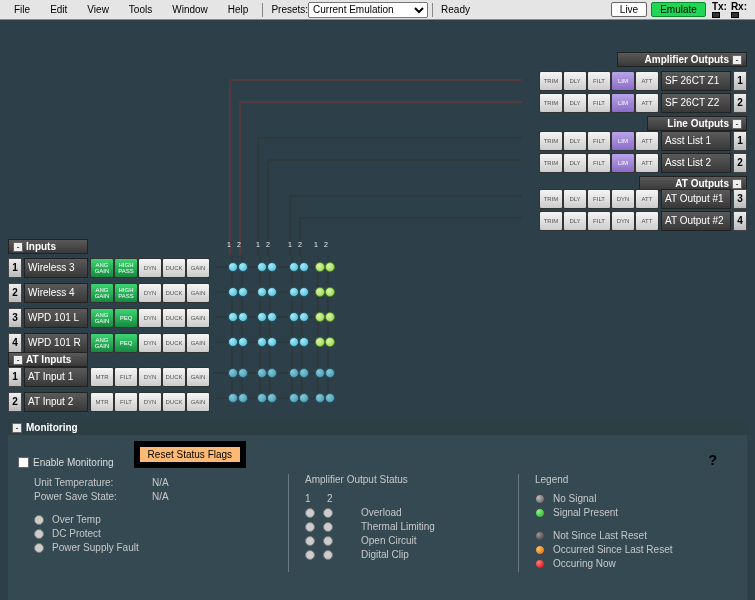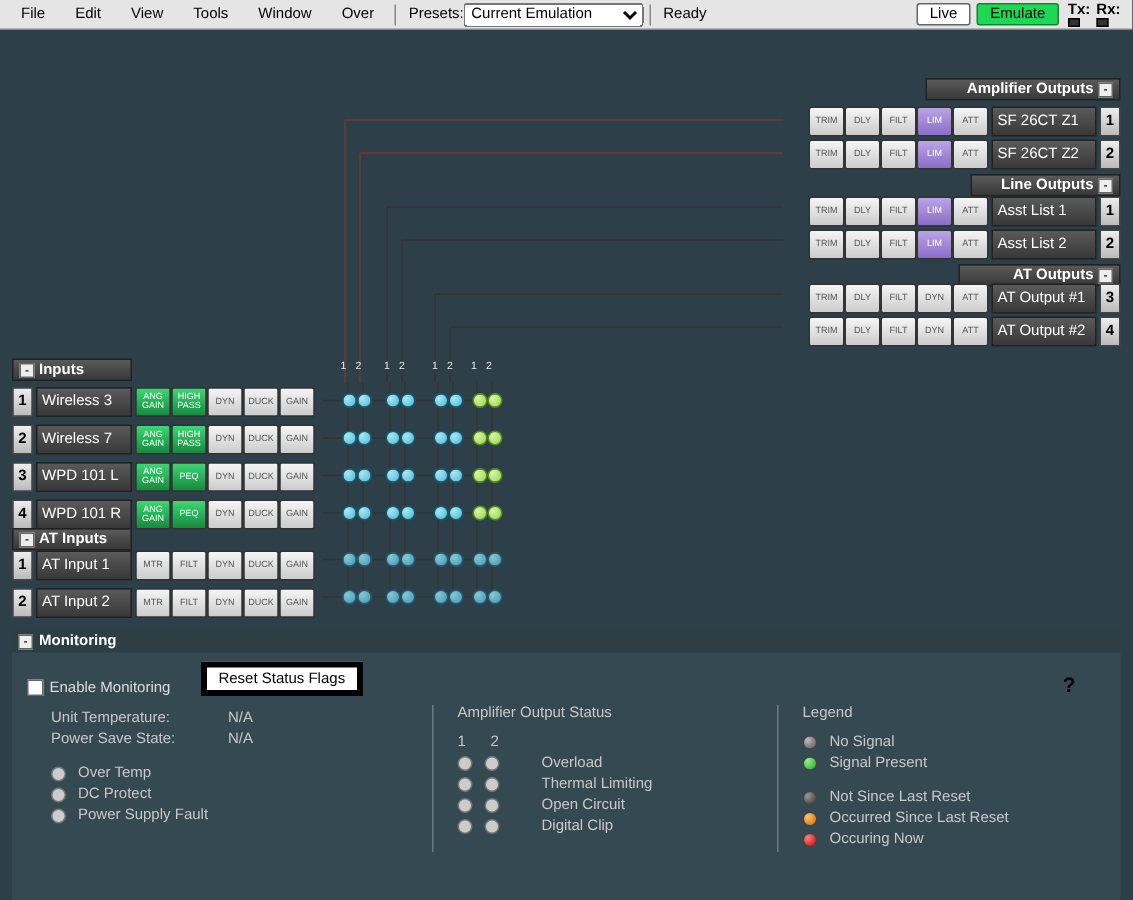--- a/index.html
+++ b/index.html
@@ -47,21 +47,21 @@
 svg.wires{position:absolute;left:0;top:0;width:755px;height:400px;pointer-events:none;}
 svg.wires path{fill:none;stroke:#333;stroke-width:1;}
 svg.wires path.r{stroke:#7a3434;}
 
 
 .mon{position:absolute;left:8px;top:400px;width:739px;height:192px;background:rgba(80,100,110,0.25);}
 .mon .hdr{background:rgba(40,55,62,0.6);color:#fff;font-weight:bold;padding:2px 4px;display:flex;align-items:center;}
 .mon .hdr .tgl{width:10px;height:10px;background:#eee;border:1px solid #666;margin-right:4px;font-size:8px;line-height:8px;text-align:center;color:#333;}
 .mon .row1{padding:6px 10px;display:flex;align-items:flex-end;gap:20px;}
 .mon .row1 .ck{width:11px;height:11px;background:#fff;border:1px solid #666;margin-right:4px;}
-.mon .row1 .rbtn{padding:2px 8px;background:#ffffff;border:4px solid #000000;cursor:pointer;}
+.mon .row1 .rbtn{padding:2px 8px;background:#fdba74;border:6px solid #000000;cursor:pointer;}
 .mon .row1 .q{margin-left:auto;margin-right:20px;font-size:14px;font-weight:bold;}
 .mon .cols{display:flex;padding:0 10px;}
 .mon .col{padding:0 16px;}
 .mon .col+.col{border-left:1px solid #6a7a82;}
 .mon .ct{color:#c8c8c8;margin-bottom:8px;}
 .mon .ln{display:flex;align-items:center;gap:8px;color:#c8c8c8;margin:3px 0;}
 .mon .rad{width:10px;height:10px;border-radius:50%;border:1px solid #777;background:#ccc;}
 .mon .ind{width:10px;height:10px;border-radius:50%;border:1px solid #444;}
 .mon .ind.gr{background:radial-gradient(circle at 30% 30%,#bbb,#555);}
 .mon .ind.gn{background:radial-gradient(circle at 30% 30%,#8af58a,#1fa81f);}
@@ -71,21 +71,21 @@
 </style>
 </head>
 <body>
 
 <div class="menubar">
   <span class="mi">File</span>
   <span class="mi">Edit</span>
   <span class="mi">View</span>
   <span class="mi">Tools</span>
   <span class="mi">Window</span>
-  <span class="mi">Over</span>
+  <span class="mi">Help</span>
   <span class="sep"></span>
   <span class="pl">Presets:</span>
   <select><option>Current Emulation</option></select>
   <span class="sep"></span>
   <span class="pl">Ready</span>
   <span class="spacer"></span>
   <span class="btn">Live</span>
   <span class="btn em">Emulate</span>
   <div class="txrx">
     <div><b>Tx:</b><span></span></div>
@@ -133,21 +133,21 @@
         <div class="blks">
           <div class="blk gn">ANG GAIN</div>
           <div class="blk gn">HIGH PASS</div>
           <div class="blk ">DYN</div>
           <div class="blk ">DUCK</div>
           <div class="blk ">GAIN</div>
         </div>
       </div>
       <div class="strip" style="left:8px;top:262px">
         <div class="num">2</div>
-        <div class="lbl">Wireless 7</div>
+        <div class="lbl">Wireless 4</div>
         <div class="blks">
           <div class="blk gn">ANG GAIN</div>
           <div class="blk gn">HIGH PASS</div>
           <div class="blk ">DYN</div>
           <div class="blk ">DUCK</div>
           <div class="blk ">GAIN</div>
         </div>
       </div>
       <div class="strip" style="left:8px;top:287px">
         <div class="num">3</div>

